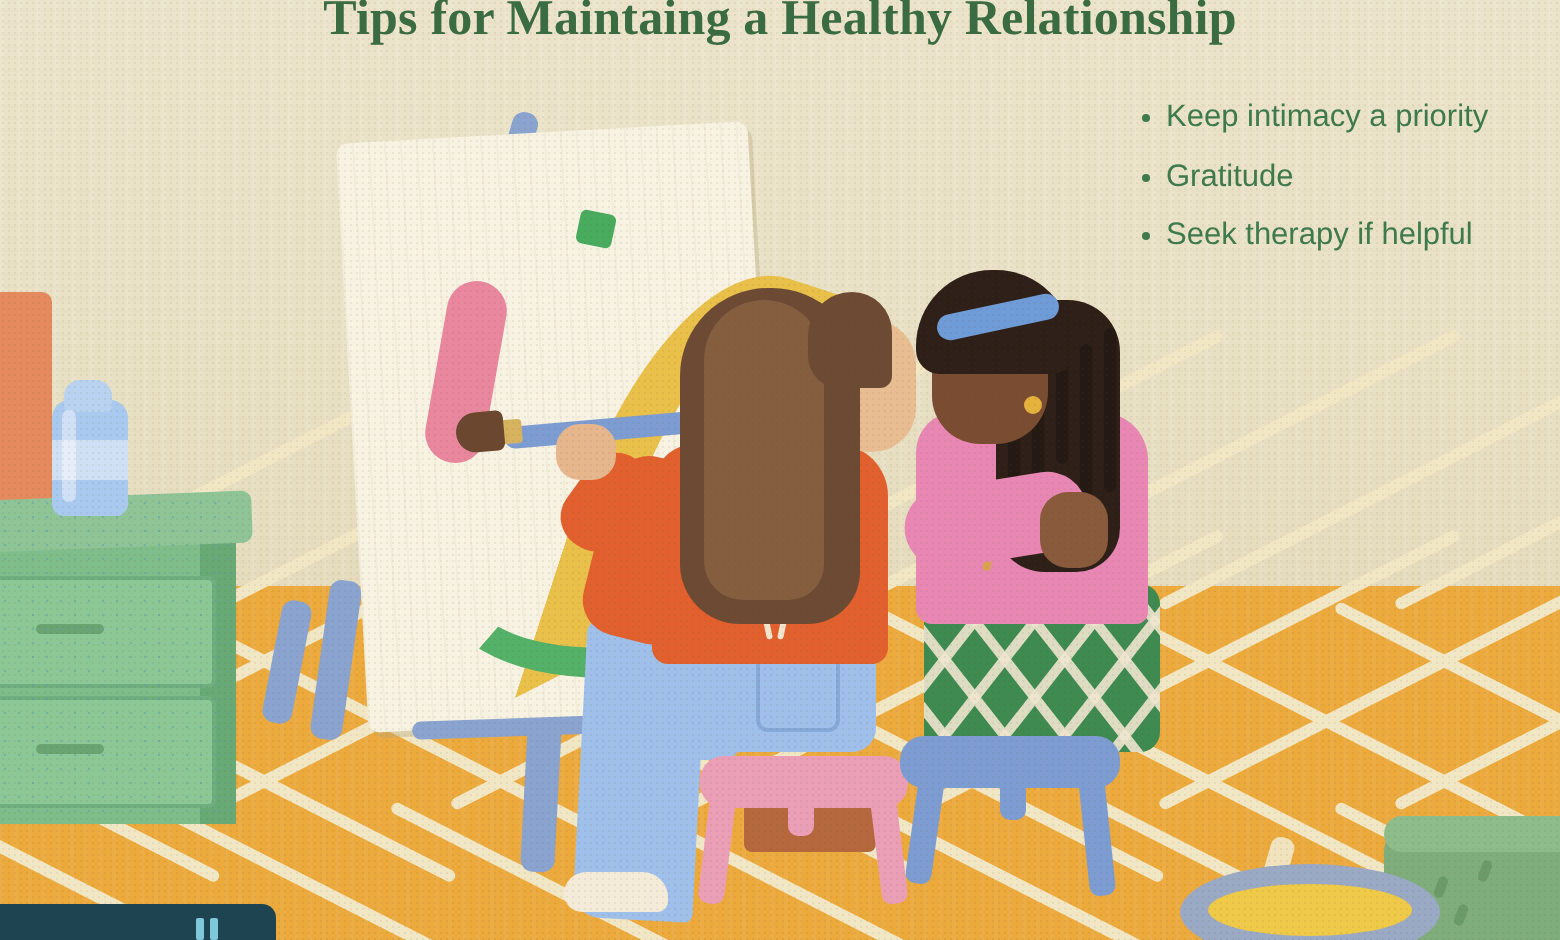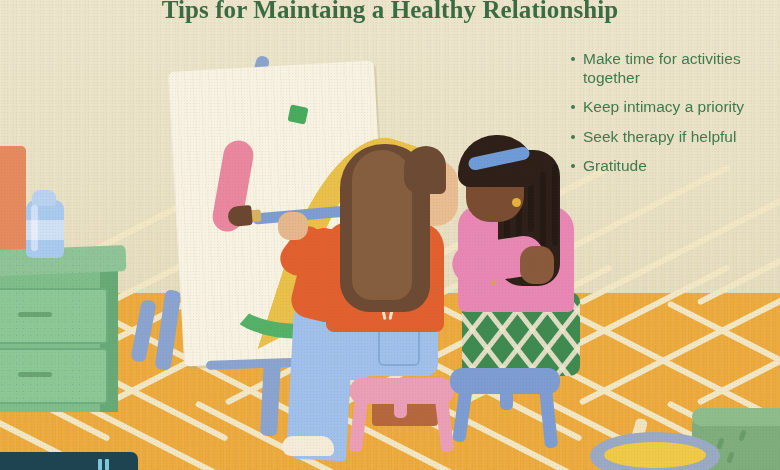--- a/index.html
+++ b/index.html
@@ -297,34 +297,30 @@
   <div class="layer" id="bowl"></div>
   <div class="layer" id="bowl-in"></div>
 
   <div class="grain"></div>
 
   <div id="title">Tips for Maintaing a Healthy Relationship</div>
 
   <ul id="tips" style="list-style:none;margin:0;padding:0;">
       <li class="tip">
         <span class="dot"></span>
-        <span class="txt">Make time for activities together</span>
+        <span class="txt">Keep intimacy a priority</span>
       </li>
       <li class="tip">
         <span class="dot"></span>
-        <span class="txt">Keep intimacy a priority</span>
+        <span class="txt">Gratitude</span>
       </li>
       <li class="tip">
         <span class="dot"></span>
         <span class="txt">Seek therapy if helpful</span>
       </li>
-      <li class="tip">
-        <span class="dot"></span>
-        <span class="txt">Gratitude</span>
-      </li>
     </ul>
 
   <div id="player"></div>
   <div id="pause-icon">
     <i class="l"></i>
       <i class="r"></i>
   </div>
 
 </div>
 

